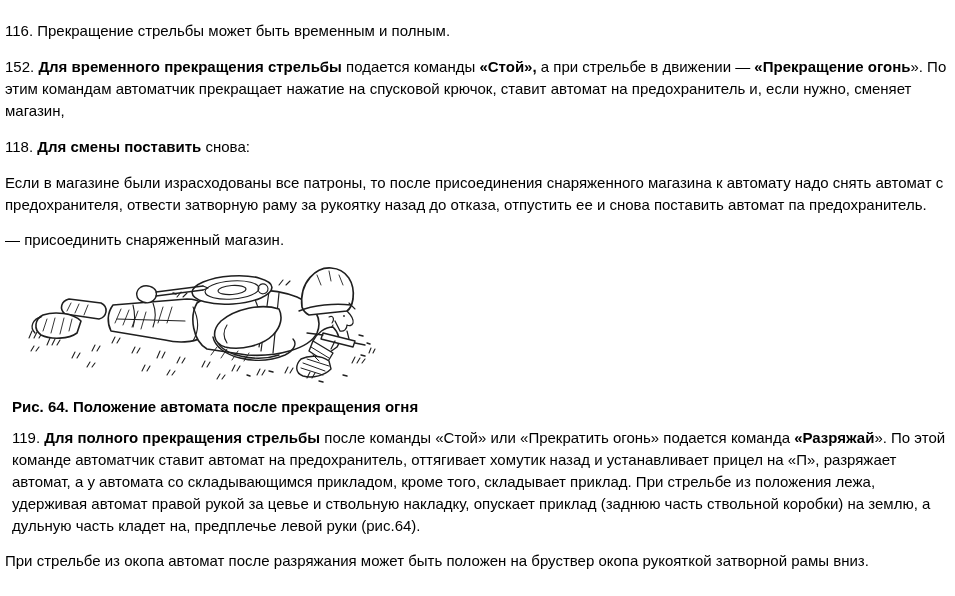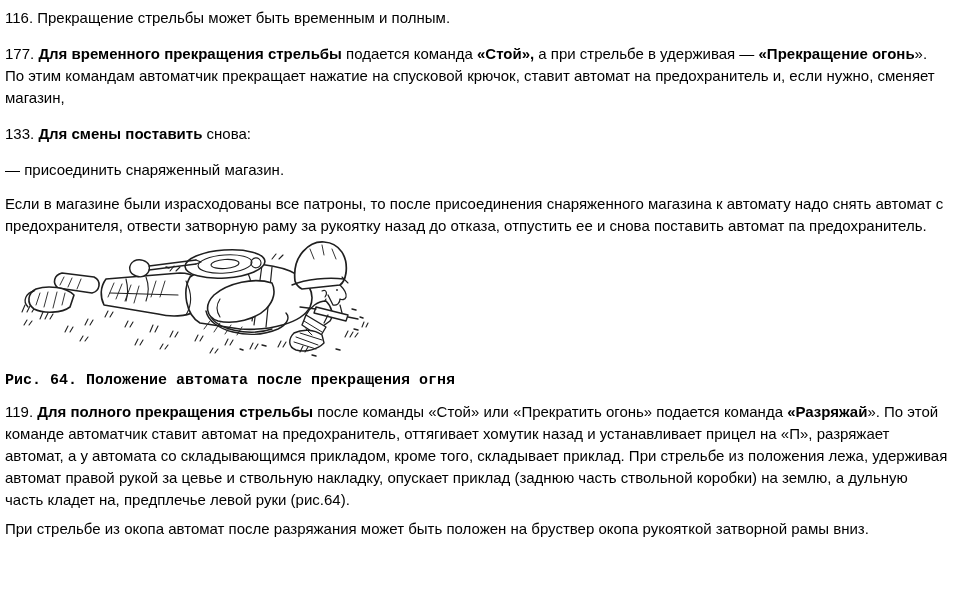--- a/index.html
+++ b/index.html
@@ -1,45 +1,45 @@
 <!DOCTYPE html>
 <html lang="ru"><head>
 <meta charset="utf-8">
 <style>
   html,body{margin:0;padding:0;background:#fff;}
   body{color:#000;font-family:"Liberation Sans",sans-serif;font-size:15px;line-height:22px;}
   .page{width:955px;min-height:596px;box-sizing:border-box;padding:7px 5px 0 5px;background:#fff;}
   .title{font-size:15px;line-height:22px;font-weight:bold;margin:0 0 15px 0;}
-  .para{margin:0 0 14px 0;}
+  .para{margin:13px 0 14px 0;}
   .para.tight{margin-bottom:12px;}
   .para.flush{margin-bottom:0;}
   b{font-weight:bold;}
-  .fig{margin:0;padding:0;font-family:Liberation Mono, monospace;}
+  .fig{margin:7px;padding:0;}
   .fig svg{display:block;margin-left:5px;}
   .caption{font-weight:bold;margin:8px 0 9px 0;line-height:22px;}
-  .p119{margin:0 0 7px 0;}
+  .p119{margin:0 0 7px 7px;}
   .ink{stroke:#1f1f1f;fill:none;stroke-linecap:round;stroke-linejoin:round;}
   .ink-f{stroke:#1f1f1f;fill:#fff;stroke-linecap:round;stroke-linejoin:round;}
 </style>
 </head>
 <body>
 
 <div class="page">
 
 
   <p class="para">116. Прекращение стрельбы может быть временным и полным.</p>
 
-  <p class="para"><span>177. </span><b>Для временного прекращения стрельбы</b><span> подается команда </span><b>«Стой»,</b><span> а при стрельбе в удерживая — </span><b>«Прекращение огонь</b><span>». По этим командам автоматчик прекращает нажатие на спусковой крючок, ставит автомат на предохранитель и, если нужно, сменяет магазин,</span></p>
+  <p class="para"><span>152. </span><b>Для временного прекращения стрельбы</b><span> подается команды </span><b>«Стой»,</b><span> а при стрельбе в движении — </span><b>«Прекращение огонь</b><span>». По этим командам автоматчик прекращает нажатие на спусковой крючок, ставит автомат на предохранитель и, если нужно, сменяет магазин,</span></p>
 
-  <p class="para"><span>133. </span><b>Для смены поставить</b><span> снова:</span></p>
+  <p class="para"><span>118. </span><b>Для смены поставить</b><span> снова:</span></p>
 
 
+  <p class="para flush">Если в магазине были израсходованы все патроны, то после присоединения снаряженного магазина к автомату надо снять автомат с предохранителя, отвести затворную раму за рукоятку назад до отказа, отпустить ее и снова поставить автомат па предохранитель.</p>
+
   <p class="para tight">— присоединить снаряженный магазин.</p>
-
-  <p class="para flush">Если в магазине были израсходованы все патроны, то после присоединения снаряженного магазина к автомату надо снять автомат с предохранителя, отвести затворную раму за рукоятку назад до отказа, отпустить ее и снова поставить автомат па предохранитель.</p>
 
   <figure class="fig">
     <svg width="360" height="125" viewBox="0 0 360 125" xmlns="http://www.w3.org/2000/svg">
 
       <g class="ink" stroke-width="1.1">
         <path d="M12,75 l3,-7 m2,7 l3,-6 m2,6 l3,-5"></path>
         <path d="M95,80 l3,-6 m2,6 l3,-5"></path>
         <path d="M160,34 l4,-5 m2,5 l4,-4"></path>
         <path d="M262,22 l4,-5 m3,5 l4,-4"></path>
         <path d="M335,100 l3,-6 m2,6 l3,-5 m2,5 l3,-4"></path>

